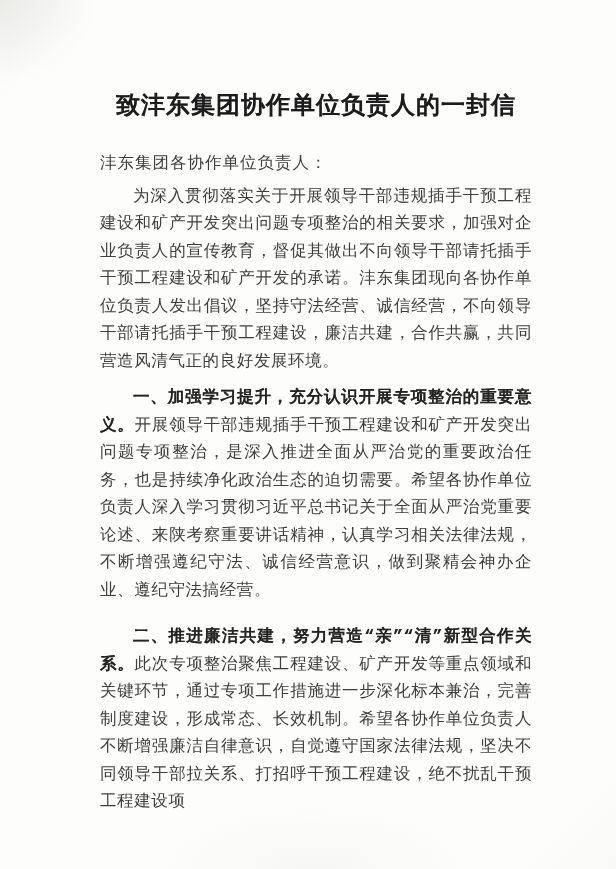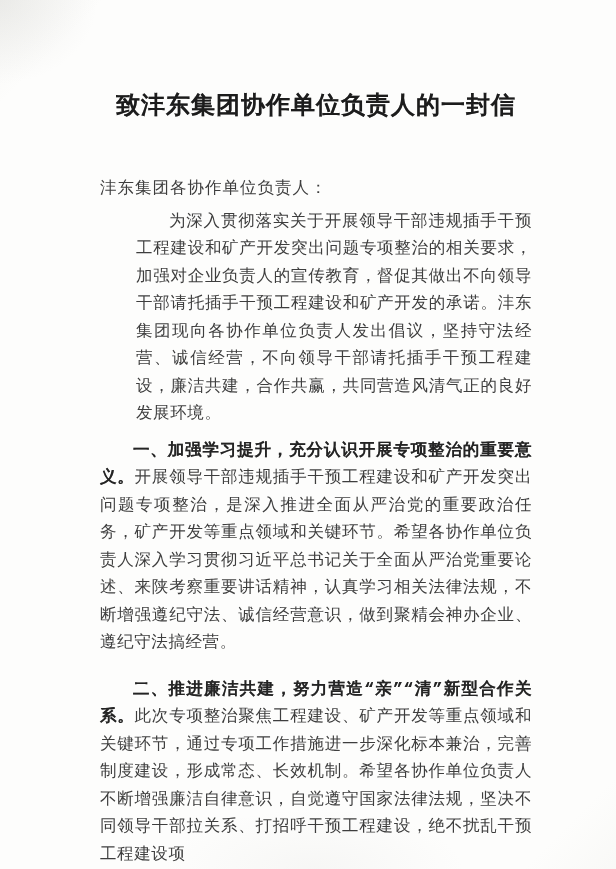--- a/index.html
+++ b/index.html
@@ -27,55 +27,55 @@
   .letter-title {
     text-align: center;
     font-size: 24px;
     line-height: 34px;
     font-weight: bold;
     color: #1c1c1c;
     letter-spacing: 1px;
     text-shadow: 0 0 0.6px rgba(20,20,20,0.55);
   }
   .salutation {
-    margin-top: 51px;
+    margin-top: 26px;
     font-size: 16.5px;
     line-height: 27.5px;
     color: #3e3e3e;
     letter-spacing: 1px;
   }
   p.para {
     margin: 0;
     text-indent: 2em;
     text-align: justify;
     text-justify: inter-ideograph;
     font-size: 16.5px;
     line-height: 27.5px;
     color: #3e3e3e;
     letter-spacing: 0.6px;
   }
   p.para .runin-heading {
     font-weight: bold;
     color: #242424;
     text-shadow: 0 0 0.5px rgba(25,25,25,0.5);
   }
-  p.para.p1 { margin-top: 5px; margin-left: 36px; }
+  p.para.p1 { margin-top: 5px; }
   p.para.p2 { margin-top: 9px; }
   p.para.p3 { margin-top: 19px; }
 </style>
 </head>
 <body>
 
 <div class="page">
   <div class="content">
 
     <div class="letter-title">致沣东集团协作单位负责人的一封信</div>
 
     <div class="salutation">沣东集团各协作单位负责人：</div>
 
     <p class="para p1"><span class="runin-text">为深入贯彻落实关于开展领导干部违规插手干预工程建设和矿产开发突出问题专项整治的相关要求，加强对企业负责人的宣传教育，督促其做出不向领导干部请托插手干预工程建设和矿产开发的承诺。沣东集团现向各协作单位负责人发出倡议，坚持守法经营、诚信经营，不向领导干部请托插手干预工程建设，廉洁共建，合作共赢，共同营造风清气正的良好发展环境。</span></p>
 
-    <p class="para p2"><span class="runin-heading">一、加强学习提升，充分认识开展专项整治的重要意义。</span><span class="runin-text">开展领导干部违规插手干预工程建设和矿产开发突出问题专项整治，是深入推进全面从严治党的重要政治任务，矿产开发等重点领域和关键环节。希望各协作单位负责人深入学习贯彻习近平总书记关于全面从严治党重要论述、来陕考察重要讲话精神，认真学习相关法律法规，不断增强遵纪守法、诚信经营意识，做到聚精会神办企业、遵纪守法搞经营。</span></p>
+    <p class="para p2"><span class="runin-heading">一、加强学习提升，充分认识开展专项整治的重要意义。</span><span class="runin-text">开展领导干部违规插手干预工程建设和矿产开发突出问题专项整治，是深入推进全面从严治党的重要政治任务，也是持续净化政治生态的迫切需要。希望各协作单位负责人深入学习贯彻习近平总书记关于全面从严治党重要论述、来陕考察重要讲话精神，认真学习相关法律法规，不断增强遵纪守法、诚信经营意识，做到聚精会神办企业、遵纪守法搞经营。</span></p>
 
     <p class="para p3"><span class="runin-heading">二、推进廉洁共建，努力营造“亲”“清”新型合作关系。</span><span class="runin-text">此次专项整治聚焦工程建设、矿产开发等重点领域和关键环节，通过专项工作措施进一步深化标本兼治，完善制度建设，形成常态、长效机制。希望各协作单位负责人不断增强廉洁自律意识，自觉遵守国家法律法规，坚决不同领导干部拉关系、打招呼干预工程建设，绝不扰乱干预工程建设项</span></p>
 
   </div>
 </div>
 
 </body></html>

